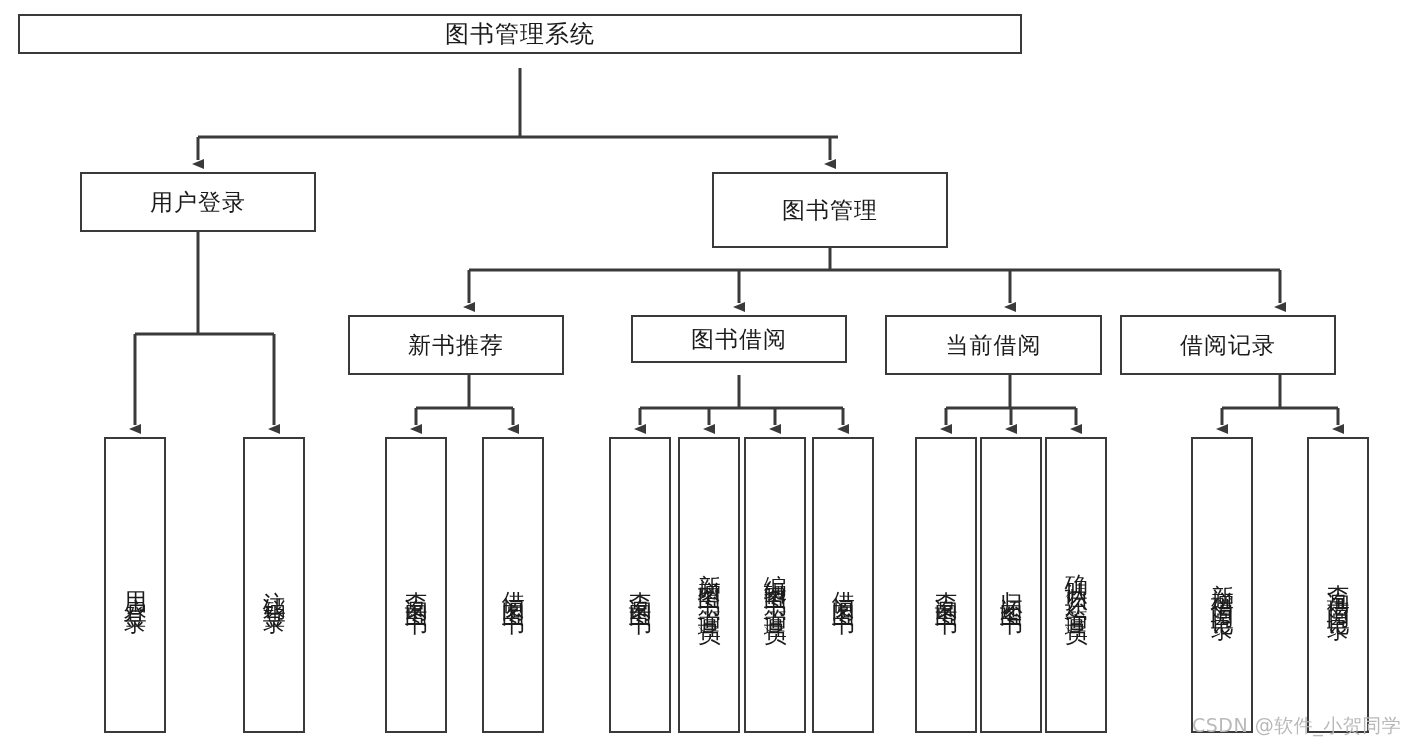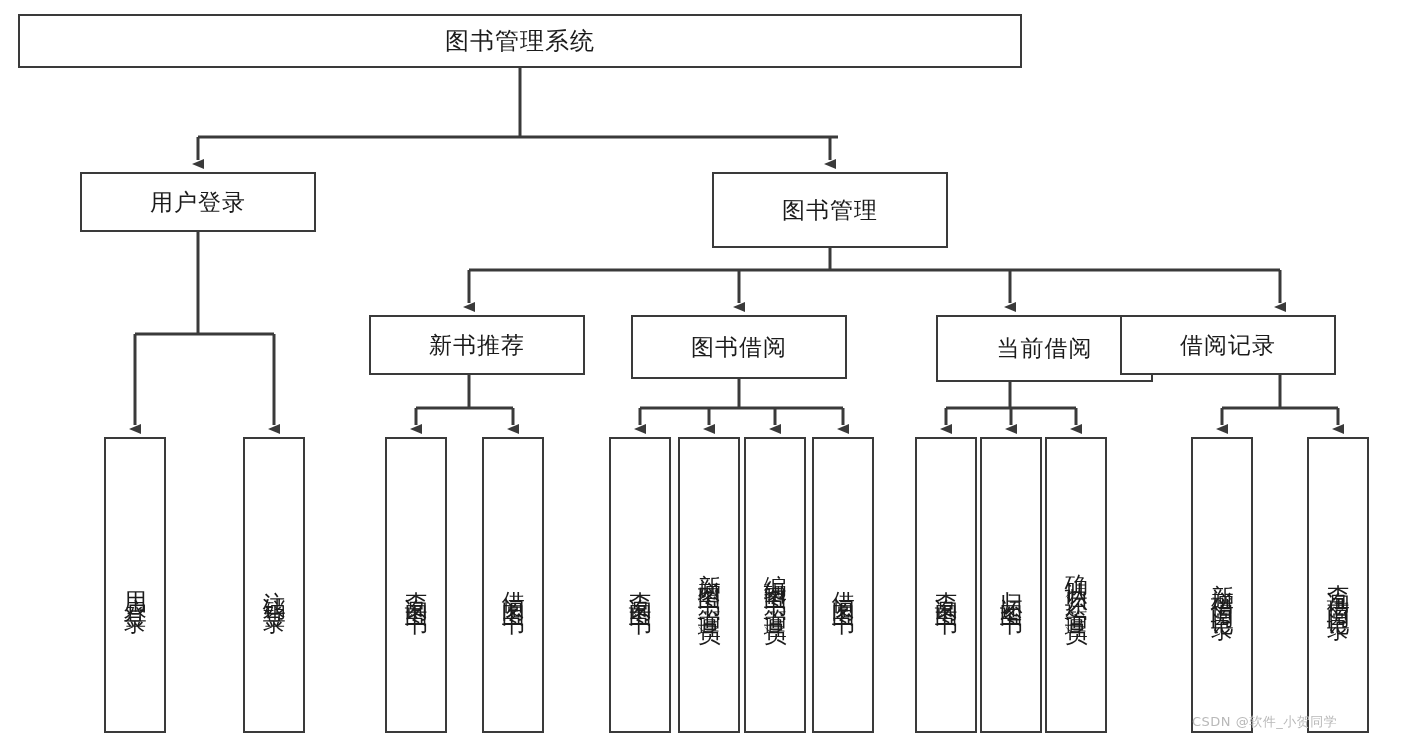--- a/index.html
+++ b/index.html
@@ -52,21 +52,21 @@
   }
   .node.vert .vtext{
     display:block;
     writing-mode:vertical-rl;
     text-orientation:upright;
   }
   .watermark{
     position:absolute;
     left:1192px;
     top:713px;
-    font-size:13px;
+    font-size:19px;
     color:#b9b9b9;
     white-space:nowrap;
     z-index:6;
     letter-spacing:0.5px;
   }
 </style>
 </head>
 <body>
 
 <div id="canvas">
@@ -115,38 +115,38 @@
       <path d="M1076,408 L1076,425" marker-end="url(#arrow)"></path>
 
       <path d="M1280,375 L1280,408"></path>
       <path d="M1222,408 L1338,408"></path>
       <path d="M1222,408 L1222,425" marker-end="url(#arrow)"></path>
       <path d="M1338,408 L1338,425" marker-end="url(#arrow)"></path>
 
     </g>
   </svg>
 
-  <div class="node horiz root" style="left:18px; top:14px; width:1004px; height:54px;">
+  <div class="node horiz root" style="left:18px; top:14px; width:1004px; height:40px;">
     <span>图书管理系统</span>
   </div>
 
   <div class="node horiz" style="left:80px; top:172px; width:236px; height:60px;">
     <span>用户登录</span>
   </div>
   <div class="node horiz" style="left:712px; top:172px; width:236px; height:76px;">
     <span>图书管理</span>
   </div>
 
-  <div class="node horiz" style="left:369px; top:315px; width:216px; height:60px;">
+  <div class="node horiz" style="left:348px; top:315px; width:216px; height:60px;">
     <span>新书推荐</span>
   </div>
-  <div class="node horiz" style="left:631px; top:315px; width:216px; height:64px;">
+  <div class="node horiz" style="left:631px; top:315px; width:216px; height:48px;">
     <span>图书借阅</span>
   </div>
-  <div class="node horiz" style="left:936px; top:315px; width:217px; height:67px;">
+  <div class="node horiz" style="left:885px; top:315px; width:217px; height:60px;">
     <span>当前借阅</span>
   </div>
   <div class="node horiz" style="left:1120px; top:315px; width:216px; height:60px;">
     <span>借阅记录</span>
   </div>
 
   <div class="node vert" style="left:104px; top:437px; width:62px; height:296px;">
     <span class="vtext">用户登录</span>
   </div>
   <div class="node vert" style="left:243px; top:437px; width:62px; height:296px;">

